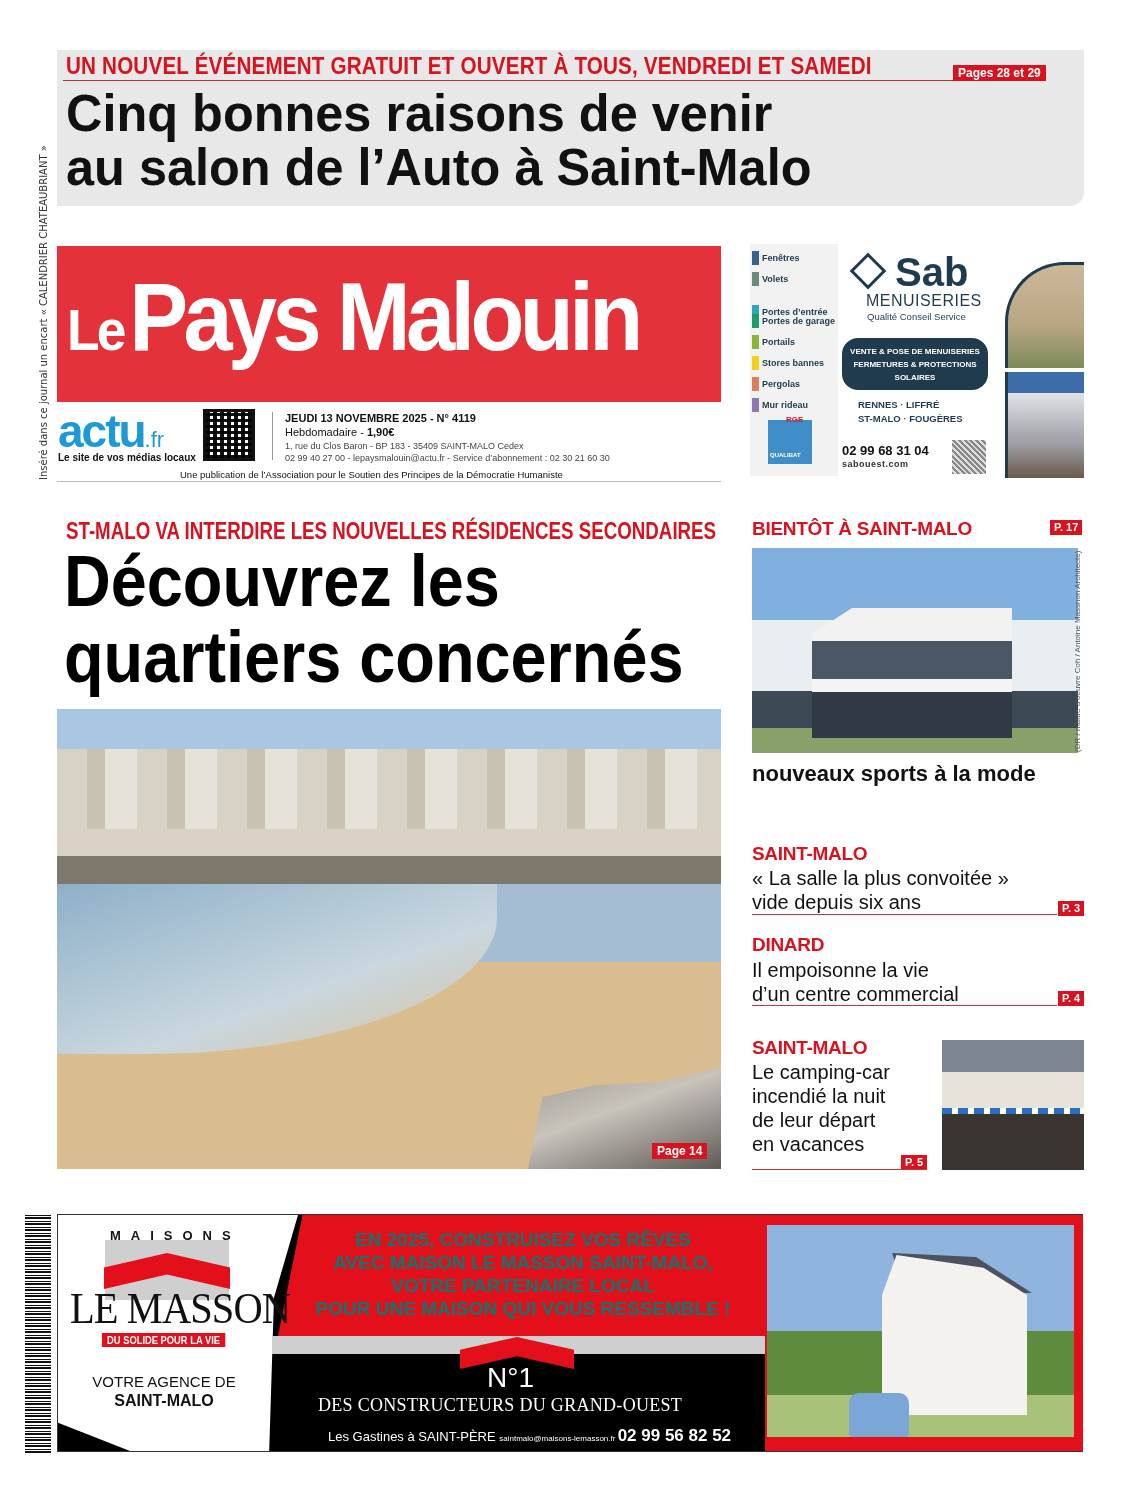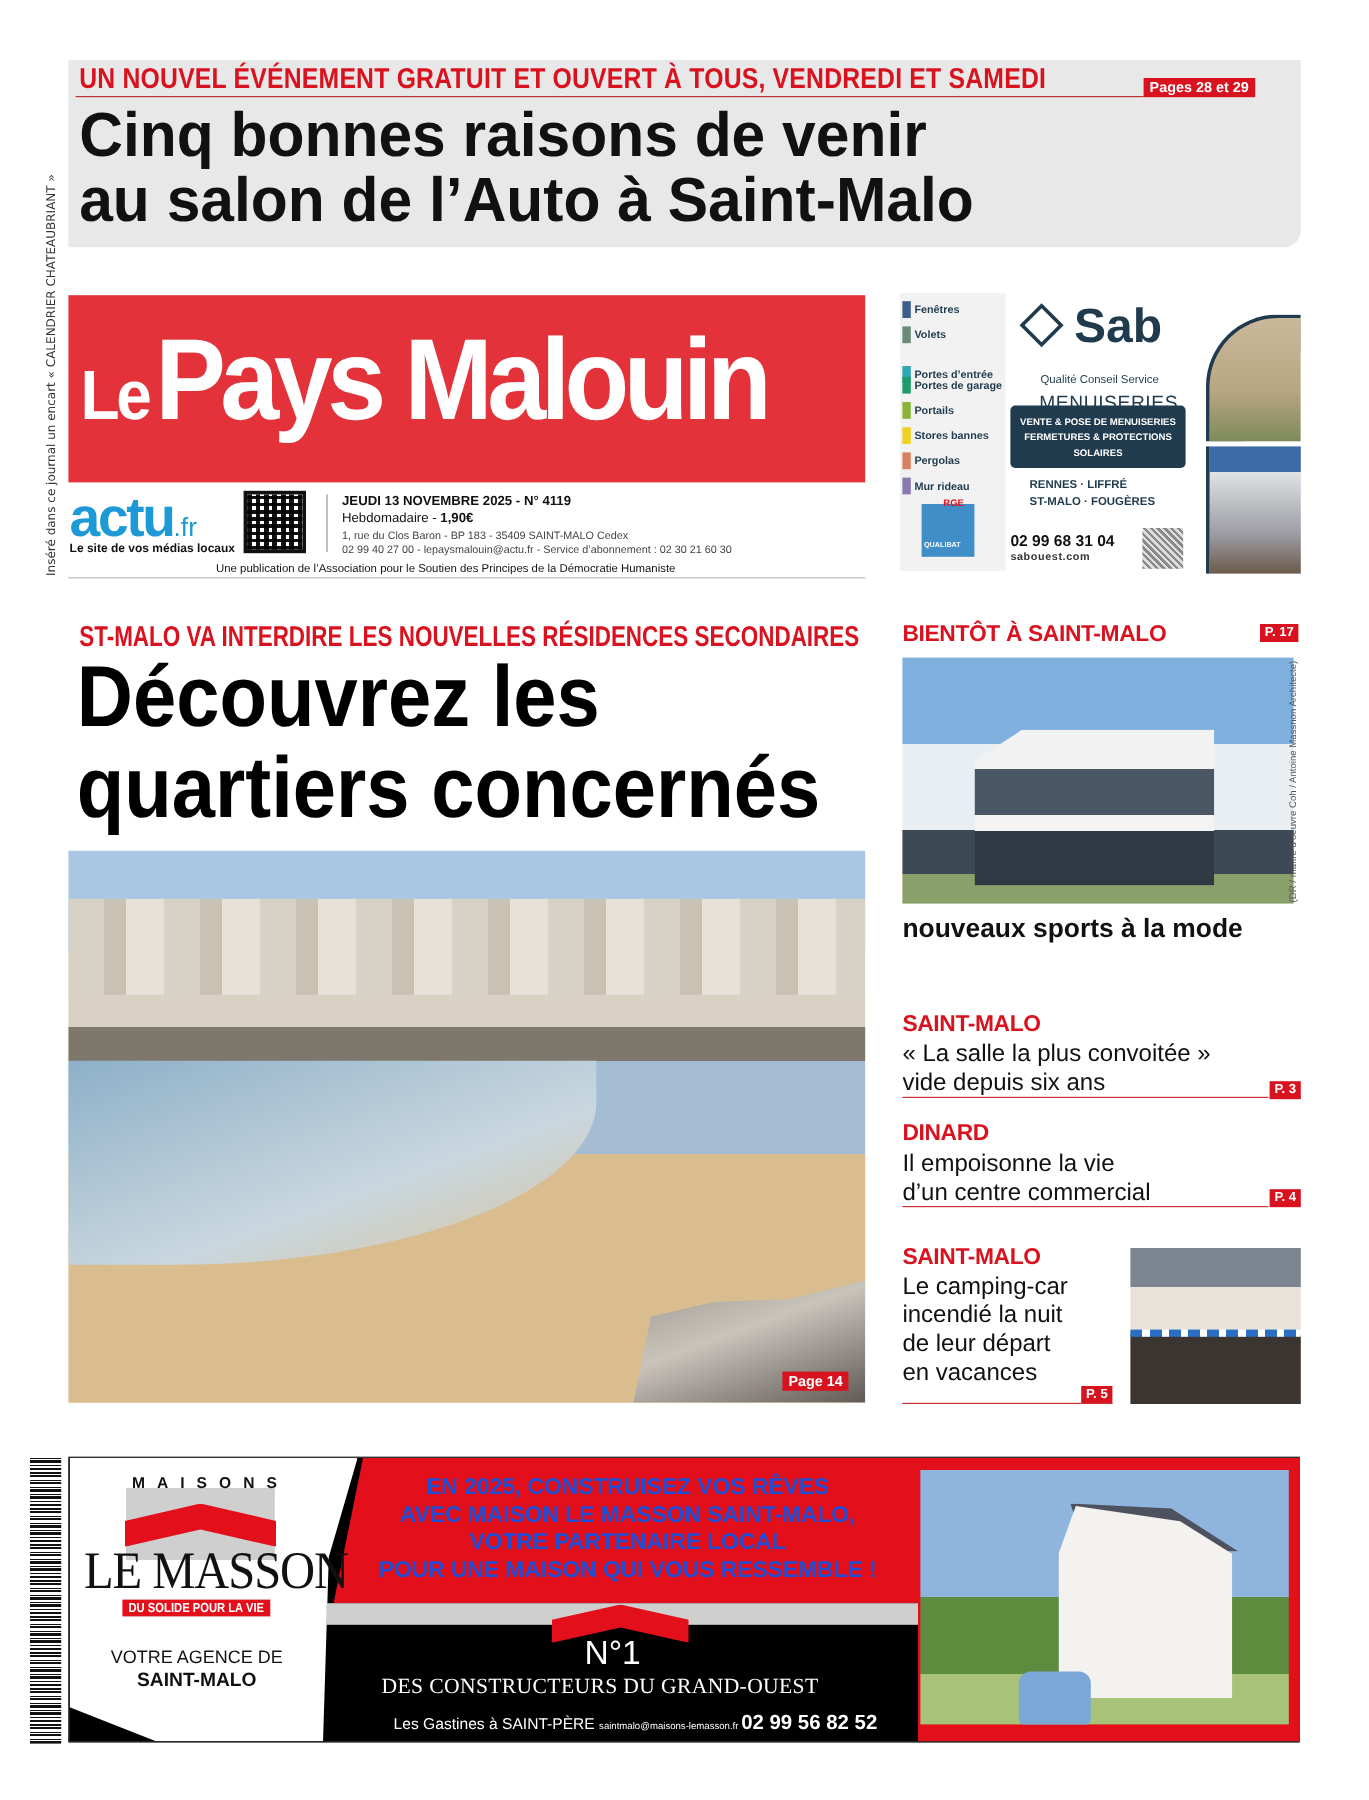--- a/index.html
+++ b/index.html
@@ -48,23 +48,23 @@
   .sab-ad { left: 748px; top: 242px; width: 336px; height: 236px; background: #fff; }
   .sab-list { left: 750px; top: 244px; width: 88px; height: 232px; background: #f2f2f2; }
   .sab-item { position: absolute; left: 752px; font-family: "Liberation Sans", sans-serif; font-weight: bold; font-size: 9px;
               color: #1f3b4d; padding-left: 10px; height: 14px; line-height: 14px; }
   .sab-item::before { content: ""; position: absolute; left: 0; top: 0; width: 7px; height: 14px; background: var(--c); }
   .rge { left: 768px; top: 420px; width: 44px; height: 44px; background: #3f8ec8; }
   .rge-label { left: 764px; top: 415px; font-size: 8px; font-weight: bold; color: #d9121f; font-family: "Liberation Sans", sans-serif; margin-left: 22px; }
   .rge-text { left: 770px; top: 452px; font-size: 6px; color: #fff; font-weight: bold; font-family: "Liberation Sans", sans-serif; }
   .sab-diamond { left: 855px; top: 258px; width: 26px; height: 26px; border: 3px solid #1f3b4d; transform: rotate(45deg); }
   .sab-logo-text { left: 895px; top: 250px; font-family: "Liberation Sans", sans-serif; font-weight: bold; font-size: 40px; color: #1f3b4d; }
-  .sab-men { left: 866px; top: 292px; font-family: "Liberation Sans", sans-serif; font-size: 16px; color: #1f3b4d; letter-spacing: 0.5px; margin-top: 36px; }
+  .sab-men { left: 866px; top: 292px; font-family: "Liberation Sans", sans-serif; font-size: 16px; color: #1f3b4d; letter-spacing: 0.5px; }
   .sab-tag { left: 867px; top: 311px; font-family: "Liberation Sans", sans-serif; font-size: 9.5px; color: #1f3b4d; }
-  .sab-box { left: 842px; top: 338px; width: 146px; height: 52px; background: #1f3b4d; border-radius: 4px; color: #fff;
+  .sab-box { left: 842px; top: 338px; width: 146px; height: 52px; background: #1f3b4d; border-radius: 16px; color: #fff;
              font-family: "Liberation Sans", sans-serif; font-weight: bold; font-size: 8px; text-align: center; padding-top: 7px; line-height: 13px; }
   .sab-cities { left: 858px; top: 398px; font-family: "Liberation Sans", sans-serif; font-weight: bold; font-size: 9.5px; color: #1f3b4d; line-height: 14px; }
   .sab-phone { left: 842px; top: 443px; font-family: "Liberation Sans", sans-serif; font-weight: bold; font-size: 13px; color: #111; }
   .sab-web { left: 842px; top: 459px; font-family: "Liberation Sans", sans-serif; font-weight: bold; font-size: 9px; color: #333; letter-spacing: 0.5px; }
   .sab-qr { left: 952px; top: 440px; width: 34px; height: 34px; background: repeating-linear-gradient(45deg,#888 0 2px,#ddd 2px 4px); }
   .sab-photo1 { left: 1005px; top: 262px; width: 79px; height: 106px; background: linear-gradient(#cbb89a,#b8a582 60%,#7d8a5a); border-top-left-radius: 60px; border-left: 3px solid #1f3b4d; border-top: 3px solid #1f3b4d; }
   .sab-photo2 { left: 1005px; top: 372px; width: 79px; height: 106px; background: linear-gradient(#3b6ca8 0 20%,#dfe3e6 20%,#9a9aa0 70%,#6a5a4a); border-left: 3px solid #1f3b4d; }
 
   
   .lead-kicker { left: 66px; top: 517px; font-family: "Liberation Sans", sans-serif; font-weight: bold; font-size: 24px; color: #d9121f;
@@ -97,21 +97,21 @@
   .lm-white { left: 58px; top: 1215px; width: 240px; height: 236px; background: #fff; clip-path: polygon(0 0,100% 0,90% 35%,88% 100%,30% 100%,0 88%); }
   .lm-red { left: 278px; top: 1215px; width: 490px; height: 121px; background: #e3101c; clip-path: polygon(5% 0,100% 0,100% 100%,0 100%); }
   .lm-grey { left: 272px; top: 1336px; width: 496px; height: 18px; background: #cfcfcf; }
   .lm-roof-logo { left: 105px; top: 1240px; width: 124px; height: 60px; background: #cfcfcf; }
   .lm-maisons { left: 110px; top: 1228px; font-family: "Liberation Sans", sans-serif; font-weight: bold; font-size: 13px; letter-spacing: 10px; color: #111; }
   .lm-chevron { left: 104px; top: 1253px; width: 126px; height: 36px; background: #e3101c; clip-path: polygon(0 40%,50% 0,100% 40%,100% 100%,50% 60%,0 100%); }
   .lm-name { left: 70px; top: 1283px; font-family: "Liberation Serif", serif; font-size: 44px; color: #111; letter-spacing: -1px; transform: scaleX(0.92); transform-origin: left top; white-space: nowrap; }
   .lm-slogan { left: 102px; top: 1333px; padding: 1px 6px; background: #e3101c; color: #fff; font-family: "Liberation Sans", sans-serif; font-weight: bold; font-size: 11px; transform: scaleX(0.85); transform-origin: left top; }
   .lm-agency { left: 86px; top: 1372px; font-family: "Liberation Sans", sans-serif; font-size: 15px; color: #111; text-align: center; width: 156px; line-height: 19px; }
   .lm-agency b { font-weight: bold; font-size: 16px; }
-  .lm-red-text { left: 288px; top: 1228px; width: 470px; text-align: center; color: #1d4ed8; font-family: "Liberation Sans", sans-serif; font-weight: bold; font-size: 19px; line-height: 23px; }
+  .lm-red-text { left: 288px; top: 1228px; width: 470px; text-align: center; color: #0f766e; font-family: "Liberation Sans", sans-serif; font-weight: bold; font-size: 19px; line-height: 23px; }
   .lm-roof-small { left: 460px; top: 1337px; width: 114px; height: 32px; background: #e3101c; clip-path: polygon(0 40%,50% 0,100% 40%,100% 100%,50% 60%,0 100%); }
   .lm-no1 { left: 487px; top: 1362px; color: #fff; font-family: "Liberation Sans", sans-serif; font-size: 28px; }
   .lm-constructeurs { left: 318px; top: 1395px; color: #fff; font-family: Liberation Serif, serif; font-size: 18px; letter-spacing: 0.3px; }
   .lm-address { left: 304px; top: 1426px; color: #fff; font-family: "Liberation Sans", sans-serif; font-size: 13px; white-space: nowrap; margin-left: 24px; }
   .lm-address .email { font-size: 8px; }
   .lm-address .phone { font-weight: bold; font-size: 17px; }
   .lm-photo-frame { left: 765px; top: 1215px; width: 318px; height: 236px; background: #e3101c; }
   .lm-photo { left: 767px; top: 1225px; width: 307px; height: 212px;
               background: linear-gradient(180deg,#8fb4dd 0 50%,#5d8c3f 50% 80%,#a8c27a 80%); }
   .lm-photo .house { position: absolute; left: 115px; top: 30px; width: 145px; height: 160px; background: #f3f2ee; clip-path: polygon(10% 0,70% 8%,100% 25%,100% 100%,0 100%,0 25%); }

